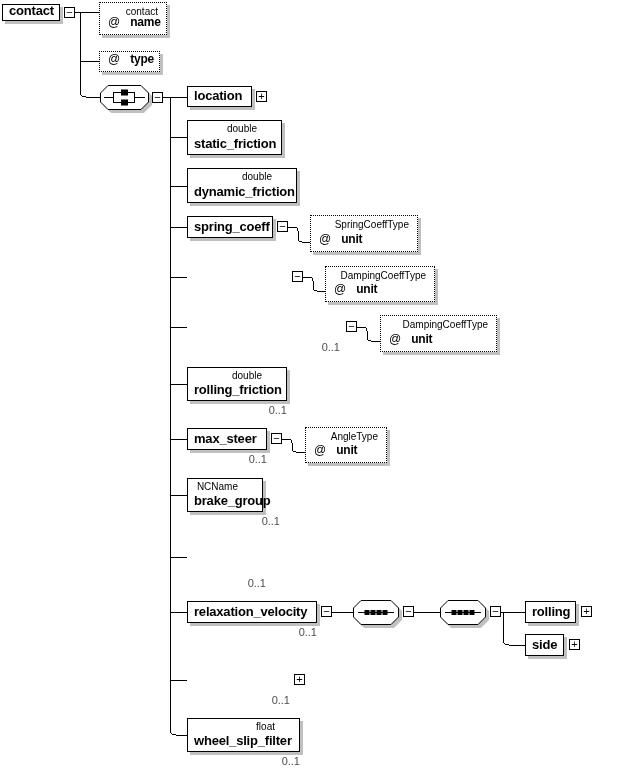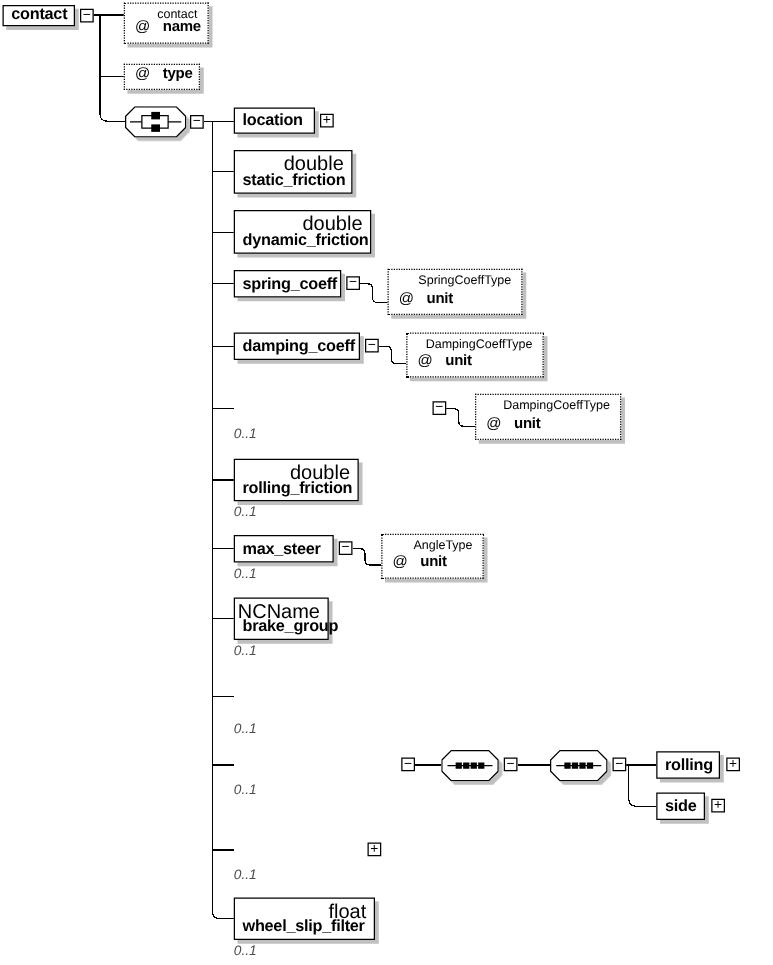--- a/index.html
+++ b/index.html
@@ -5,40 +5,40 @@
   html,body{margin:0;padding:0;background:#fff;font-family:"Liberation Sans",sans-serif;}
   #canvas{position:relative;width:618px;height:772px;background:#fff;overflow:hidden;}
   .wires{position:absolute;left:0;top:0;}
   .wires path{stroke:#000;stroke-width:1;fill:none;shape-rendering:crispEdges;}
 
   
   .ebox{position:absolute;box-sizing:border-box;background:#fff;border:1px solid #000;
         box-shadow:3px 3px 0 #c0c0c0;}
   .ebox .name{position:absolute;left:6px;bottom:3px;font-size:13px;font-weight:bold;
         letter-spacing:-0.2px;white-space:nowrap;color:#000;}
-  .ebox .type{position:absolute;right:6px;top:2px;font-size:16px;white-space:nowrap;color:#000;}
+  .ebox .type{position:absolute;right:24px;top:2px;font-size:10px;white-space:nowrap;color:#000;}
 
   
   .rootbox .name{bottom:2px;}
 
   
   .abox{position:absolute;box-sizing:border-box;background:#fff;border:1px dotted #000;
         box-shadow:3px 3px 0 #c0c0c0;}
   .abox .type{position:absolute;right:8px;top:3px;font-size:10px;white-space:nowrap;color:#000;}
   .abox .atrow{position:absolute;left:8px;bottom:4px;white-space:nowrap;text-align:center;}
   .abox .at{font-size:12px;color:#000;}
   .abox .aname{font-size:12px;font-weight:bold;margin-left:10px;letter-spacing:-0.2px;color:#000;}
 
   
   .pm{position:absolute;box-sizing:border-box;width:11px;height:11px;background:#fff;
       border:1px solid #000;display:flex;align-items:center;justify-content:center;
       font-size:11px;line-height:9px;padding-bottom:1px;color:#000;}
 
   
-  .occ{position:absolute;font-size:11px;color:#4d4d4d;text-align:left;white-space:nowrap;font-style:italic;}
+  .occ{position:absolute;font-size:11px;color:#4d4d4d;text-align:right;white-space:nowrap;}
 
   
   .comp{position:absolute;filter:drop-shadow(3px 3px 0 #c0c0c0);}
   .comp polygon{fill:#fff;stroke:#000;stroke-width:1;}
   .comp line{stroke:#000;stroke-width:1;}
   .comp rect.bar{fill:none;stroke:#000;stroke-width:1;}
   .comp rect.sq{fill:#000;stroke:none;}
 </style>
 </head>
 <body>
@@ -113,23 +113,20 @@
 
   <div class="ebox" style="left:187px;top:216px;width:86px;height:22px">
     <span class="name">spring_coeff</span>
   </div>
   <div class="pm" style="left:277px;top:221px">−</div>
   <div class="abox" style="left:310px;top:215px;width:108px;height:37px">
     <span class="type">SpringCoeffType</span>
     <span class="atrow"><span class="at">@</span><span class="aname">unit</span></span>
   </div>
 
-  <div class="ebox" style="left:187px;top:266px;width:101px;height:22px">
-    <span class="name">damping_coeff</span>
-  </div>
   <div class="pm" style="left:292px;top:271px">−</div>
   <div class="abox" style="left:325px;top:266px;width:110px;height:36px">
     <span class="type">DampingCoeffType</span>
     <span class="atrow"><span class="at">@</span><span class="aname">unit</span></span>
   </div>
 
   <div class="pm" style="left:346px;top:321px">−</div>
   <div class="occ" style="left:187px;top:341px;width:153px">0..1</div>
   <div class="abox" style="left:380px;top:315px;width:117px;height:37px">
     <span class="type">DampingCoeffType</span>
@@ -153,20 +150,23 @@
   </div>
 
   <div class="ebox" style="left:187px;top:478px;width:76px;height:34px">
     <span class="type">NCName</span>
     <span class="name">brake_group</span>
   </div>
   <div class="occ" style="left:187px;top:515px;width:93px">0..1</div>
 
   <div class="occ" style="left:187px;top:577px;width:79px">0..1</div>
 
+  <div class="ebox" style="left:187px;top:601px;width:130px;height:22px">
+    <span class="name">relaxation_velocity</span>
+  </div>
   <div class="pm" style="left:321px;top:606px">−</div>
   <div class="occ" style="left:187px;top:626px;width:130px">0..1</div>
 
   <svg class="comp" style="left:353px;top:600px" width="46" height="25">
     <polygon points="8,0.5 38,0.5 45.5,8 45.5,17 38,24.5 8,24.5 0.5,17 0.5,8"></polygon>
     <line x1="5" y1="12.5" x2="41" y2="12.5"></line>
     <rect class="sq" x="11.5" y="10" width="5" height="5"></rect>
     <rect class="sq" x="17.5" y="10" width="5" height="5"></rect>
     <rect class="sq" x="23.5" y="10" width="5" height="5"></rect>
     <rect class="sq" x="29.5" y="10" width="5" height="5"></rect>

